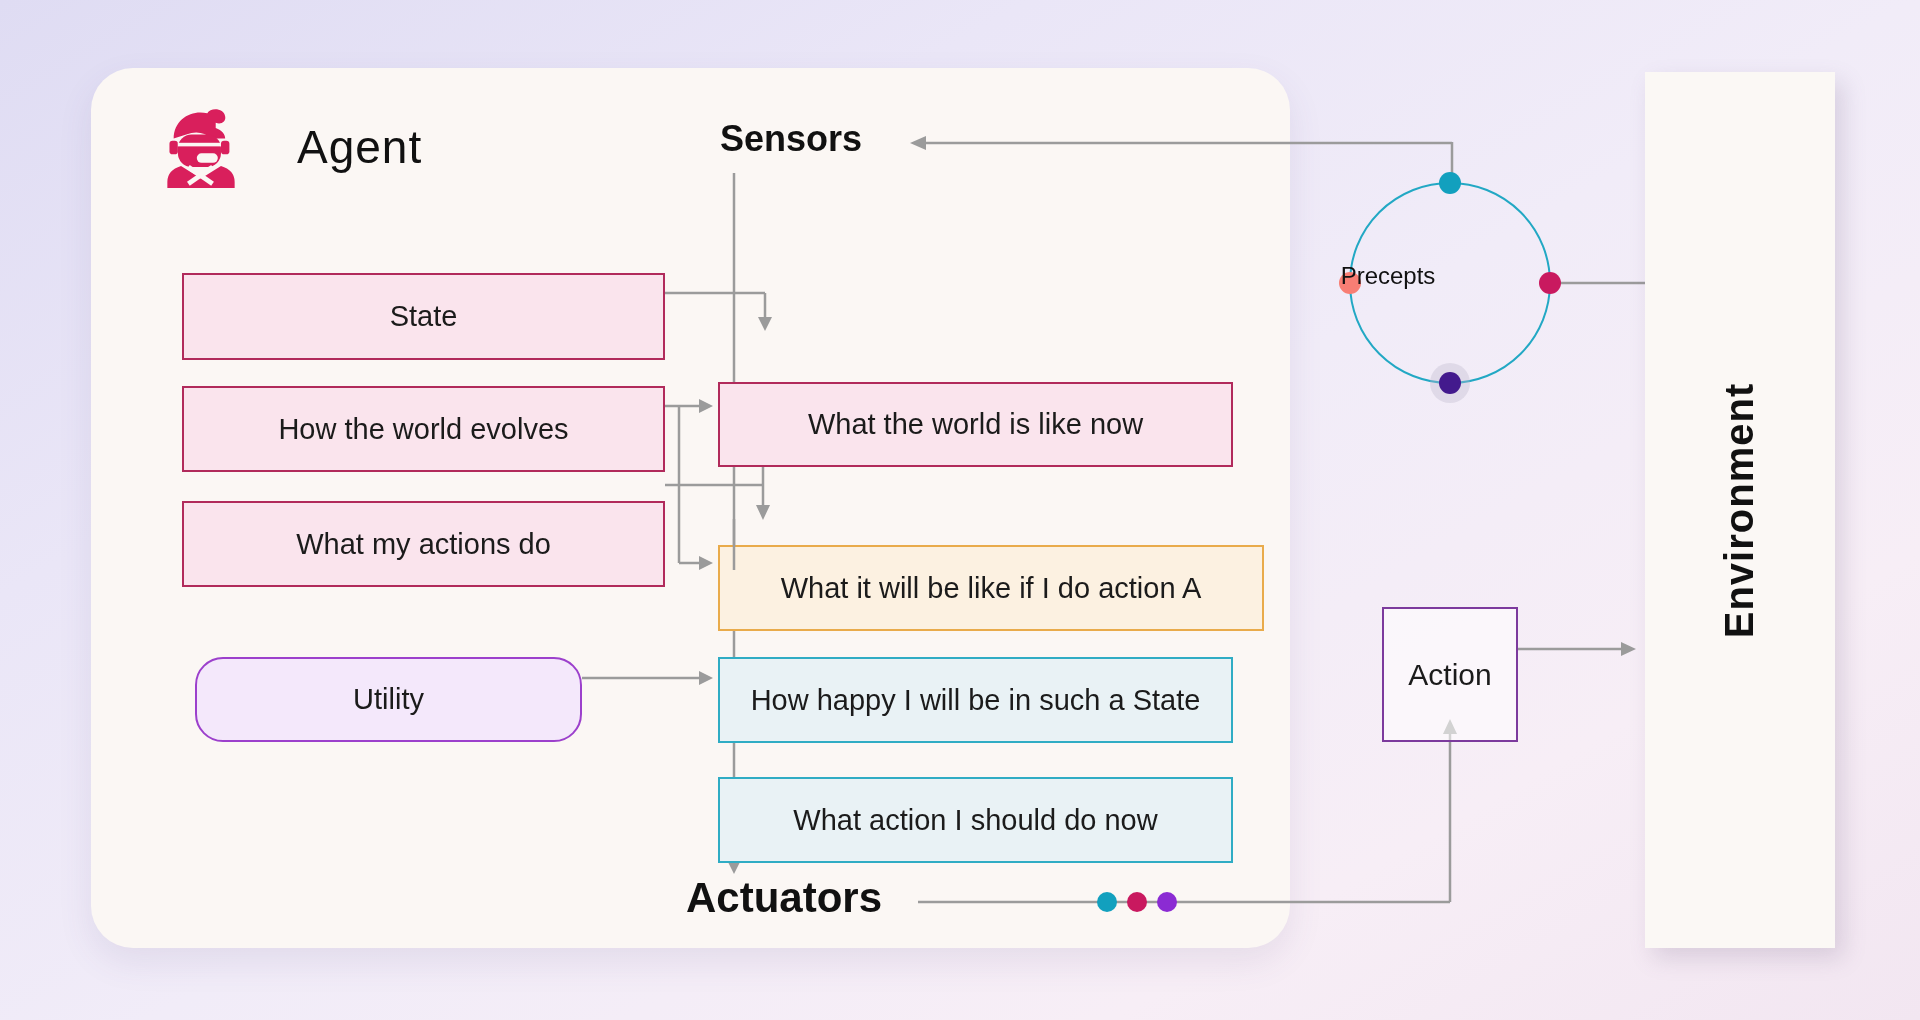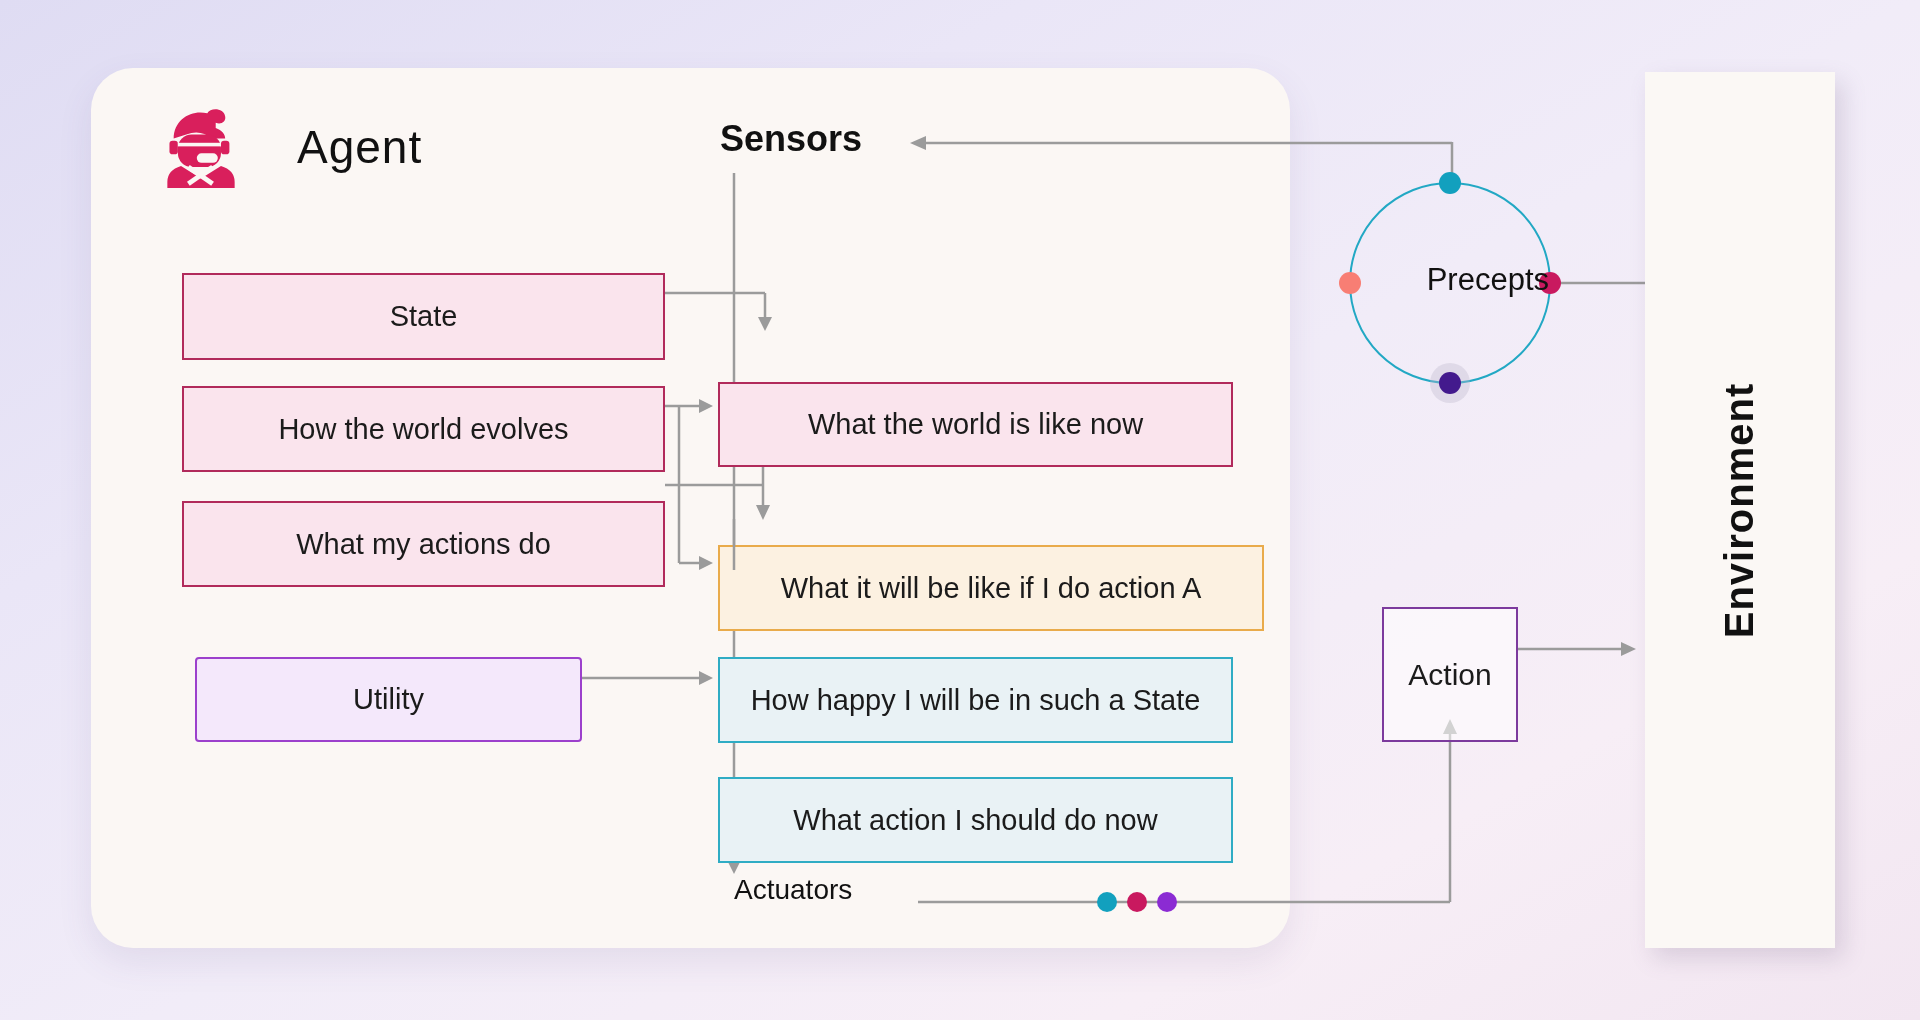--- a/index.html
+++ b/index.html
@@ -27,37 +27,37 @@
   .node{
     position:absolute; z-index:2; box-sizing:border-box;
     display:flex; align-items:center; justify-content:center;
     text-align:center; font-size:29px; color:#1b1b1b;
     border:2px solid transparent;
     margin-top:24px;
   }
   .pink  {background:#fae4ed; border-color:#b12a5b;}
   .yellow{background:#fcf1e1; border-color:#e9ab4b;}
   .blue  {background:#e9f2f5; border-color:#2facc4;}
-  .purple{background:#f4e8fb; border-color:#9c40cc; border-radius:4px;}
+  .purple{background:#f4e8fb; border-color:#9c40cc; border-radius:28px;}
   .n-state   {left:182px; top:249px; width:483px; height:87px;}
   .n-how     {left:182px; top:362px; width:483px; height:86px;}
   .n-actions {left:182px; top:477px; width:483px; height:86px;}
   .n-utility {left:195px; top:633px; width:387px; height:85px;}
   .n-worldnow{left:718px; top:358px; width:515px; height:85px;}
   .n-actiona {left:718px; top:521px; width:546px; height:86px;}
   .n-happy   {left:718px; top:633px; width:515px; height:86px;}
   .n-actnow  {left:718px; top:753px; width:515px; height:86px;}
   .n-action  {left:1382px; top:583px; width:136px; height:135px;
               border:2px solid #7c3a9d; background:rgba(255,255,255,0.55);
               font-size:30px;}
   .lbl{position:absolute; z-index:2; color:#111;}
   .lbl-agent    {left:253px; top:120px; font-size:46px; font-weight:400; letter-spacing:1px;margin-left:44px;}
   .lbl-sensors  {left:720px; top:118px; font-size:36px; font-weight:700;}
-  .lbl-actuators{left:734px; top:874px; font-size:28px; font-weight:400;}
-  .lbl-precepts {left:1349px; top:262px; width:200px; text-align:right; font-size:31px; z-index:2;}
+  .lbl-actuators{left:686px; top:874px; font-size:42px; font-weight:700;}
+  .lbl-precepts {left:1288px; top:262px; width:200px; text-align:center; font-size:24px; z-index:2;}
   .agent-icon{position:absolute; left:165px; top:106px; width:72px; height:82px; z-index:2;}
 </style>
 </head>
 <body>
 
 <div class="stage">
 
   <div class="agent-card"></div>
 
   <svg class="connectors" width="1920" height="1020">

